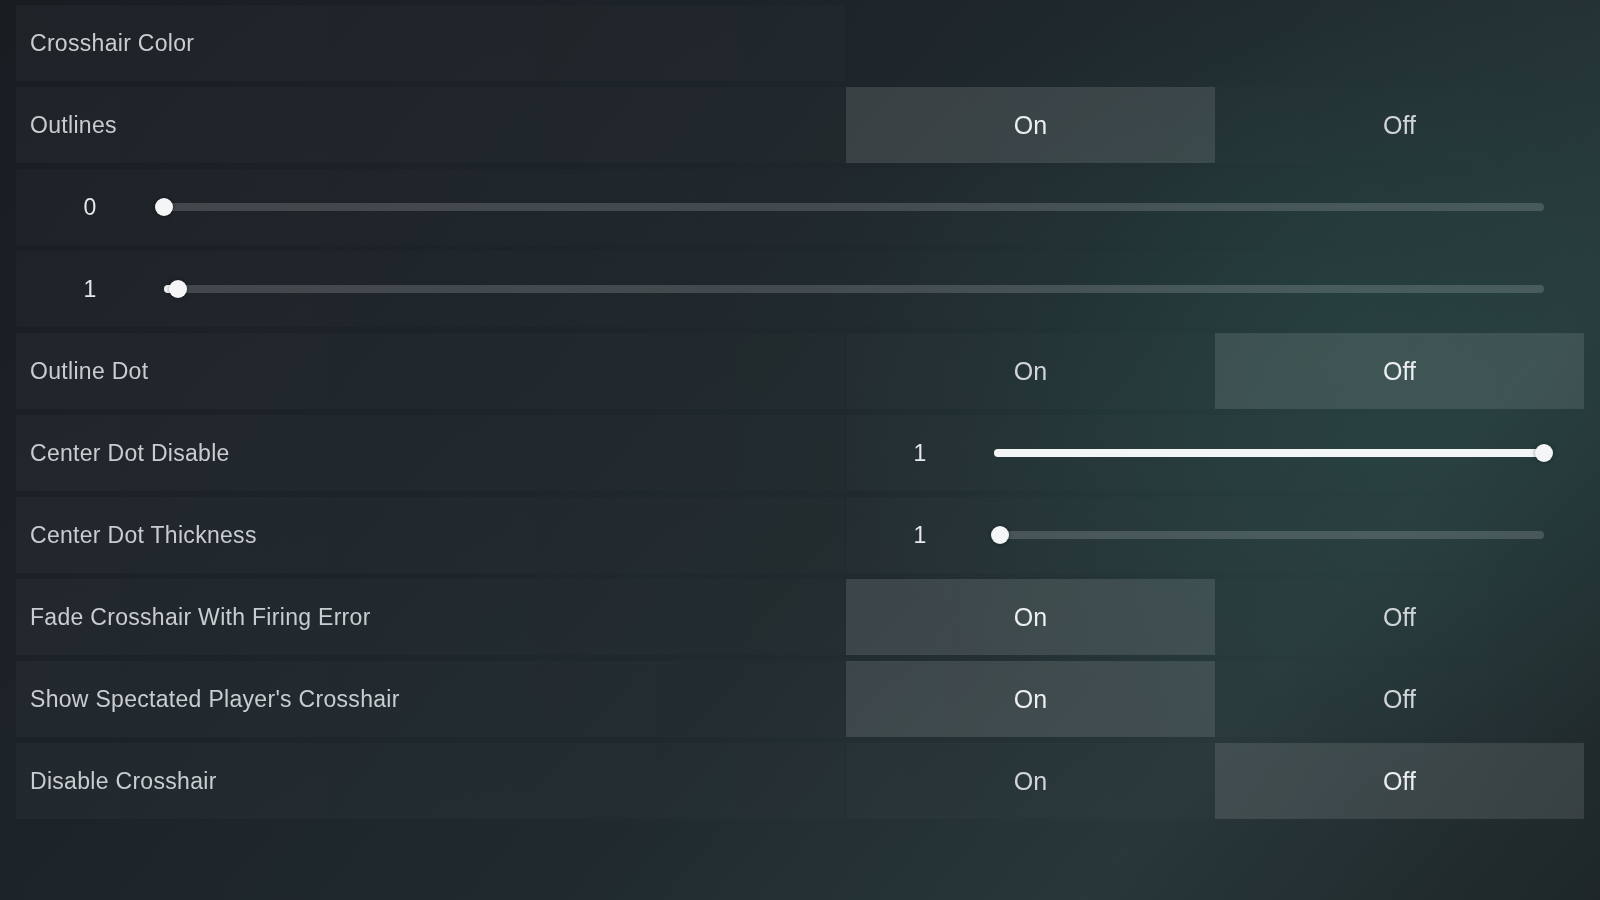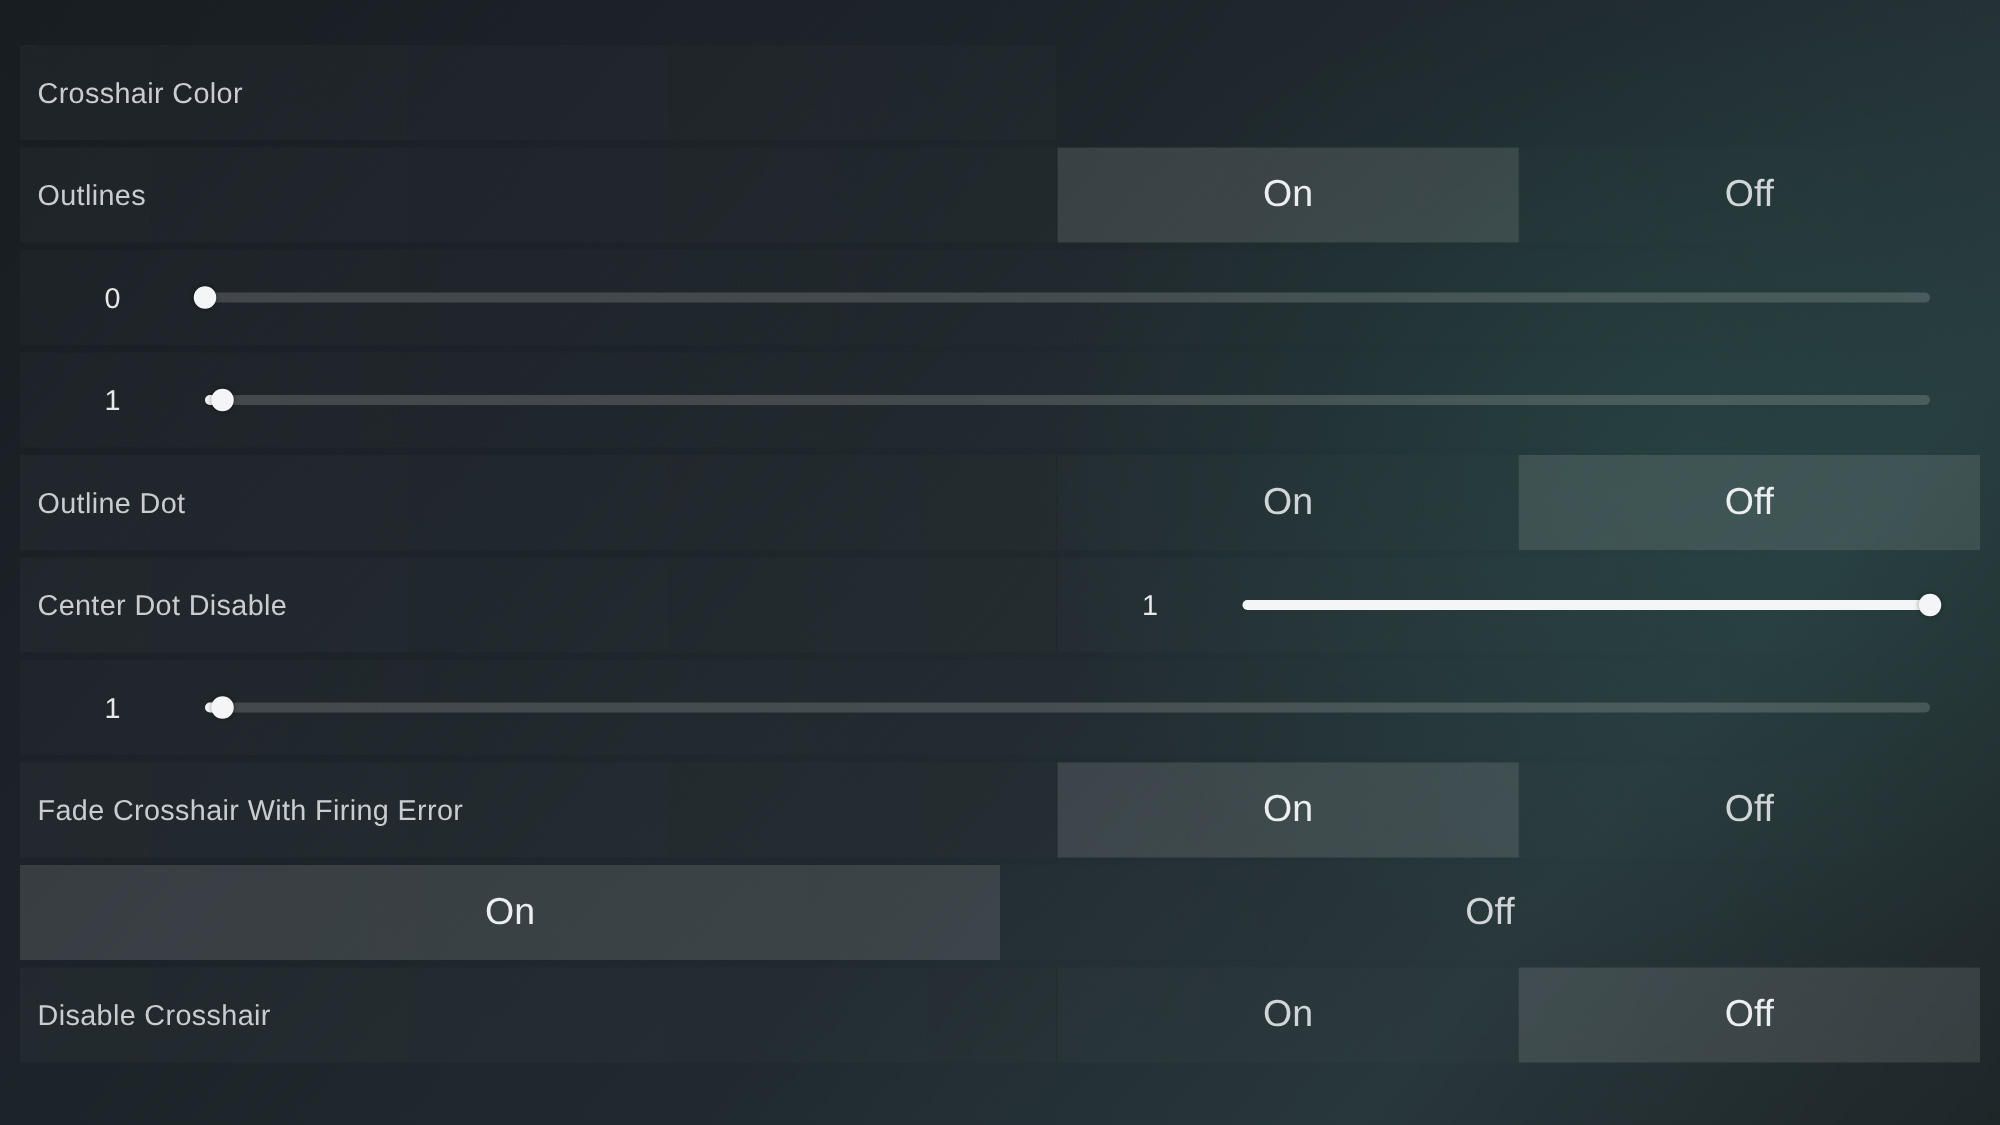--- a/index.html
+++ b/index.html
@@ -5,21 +5,21 @@
   html,body{
     margin:0; padding:0; width:1600px; height:900px;
     background:
       radial-gradient(ellipse 900px 700px at 85% 40%, rgba(40,90,80,0.35), transparent 60%),
       linear-gradient(130deg, #181d22 0%, #1c2227 25%, #202a2e 55%, #28373a 78%, #1e2628 100%);
     font-family:"Segoe UI","Helvetica Neue",Arial,sans-serif;
     color:#cfd3d6;
     overflow:hidden;
   }
   .panel{
-    padding:36px 16px;
+    padding:5px 16px;
   }
   .row{
     display:flex;
     align-items:stretch;
     height:76px;
     margin-bottom:6px;
   }
   .cell-label{
     flex:0 0 830px;
     display:flex;
@@ -65,21 +65,21 @@
   .toggle{
     flex:1;
     display:flex;
     height:100%;
   }
   .toggle .opt{
     flex:1;
     display:flex;
     align-items:center;
     justify-content:center;
-    font-size:30px;
+    font-size:25px;
     color:#d2d5d8;
     background:rgba(255,255,255,0.005);
     text-align:right;
   }
   .toggle .opt.selected{
     background:rgba(255,255,255,0.11);
     color:#eceeef;
   }
   
   .slider-wrap{
@@ -189,20 +189,21 @@
         <div class="slider">
           <div class="track"></div>
           <div class="fill" style="width:100%"></div>
           <div class="thumb" style="left:100%"></div>
         </div>
       </div>
     </div>
   </div>
 
   <div class="row">
+    <div class="cell-label">Center Dot Thickness</div>
     <div class="cell-control">
       <div class="slider-wrap">
         <div class="slider-value">1</div>
         <div class="slider">
           <div class="track"></div>
           <div class="fill" style="width:1%"></div>
           <div class="thumb" style="left:1%"></div>
         </div>
       </div>
     </div>
@@ -212,20 +213,21 @@
     <div class="cell-label">Fade Crosshair With Firing Error</div>
     <div class="cell-control">
       <div class="toggle">
         <div class="opt selected">On</div>
         <div class="opt">Off</div>
       </div>
     </div>
   </div>
 
   <div class="row">
+    <div class="cell-label">Show Spectated Player's Crosshair</div>
     <div class="cell-control">
       <div class="toggle">
         <div class="opt selected">On</div>
         <div class="opt">Off</div>
       </div>
     </div>
   </div>
 
   <div class="row">
     <div class="cell-label">Disable Crosshair</div>

